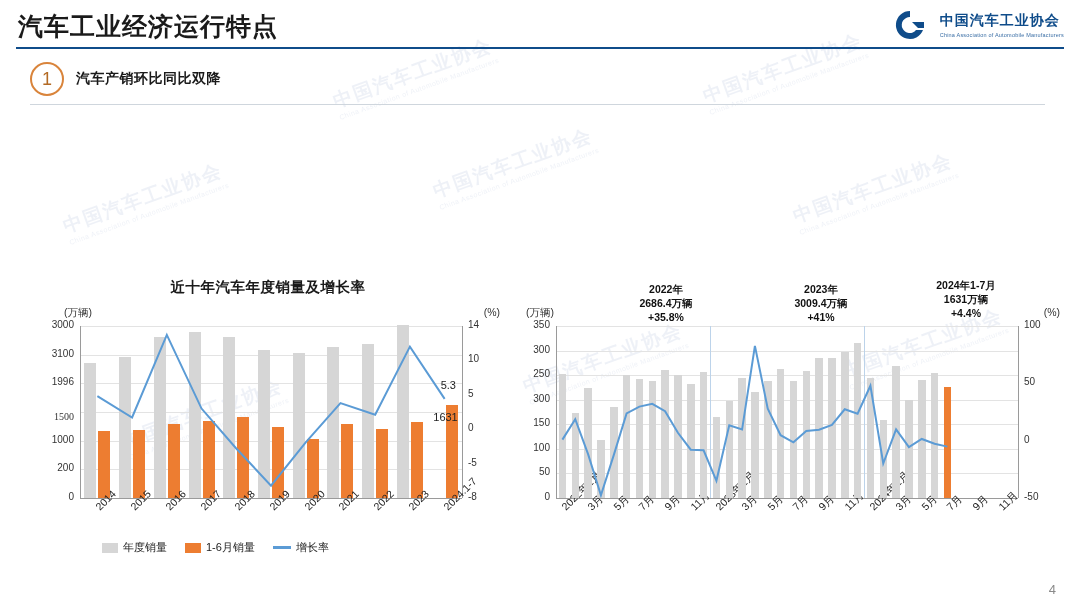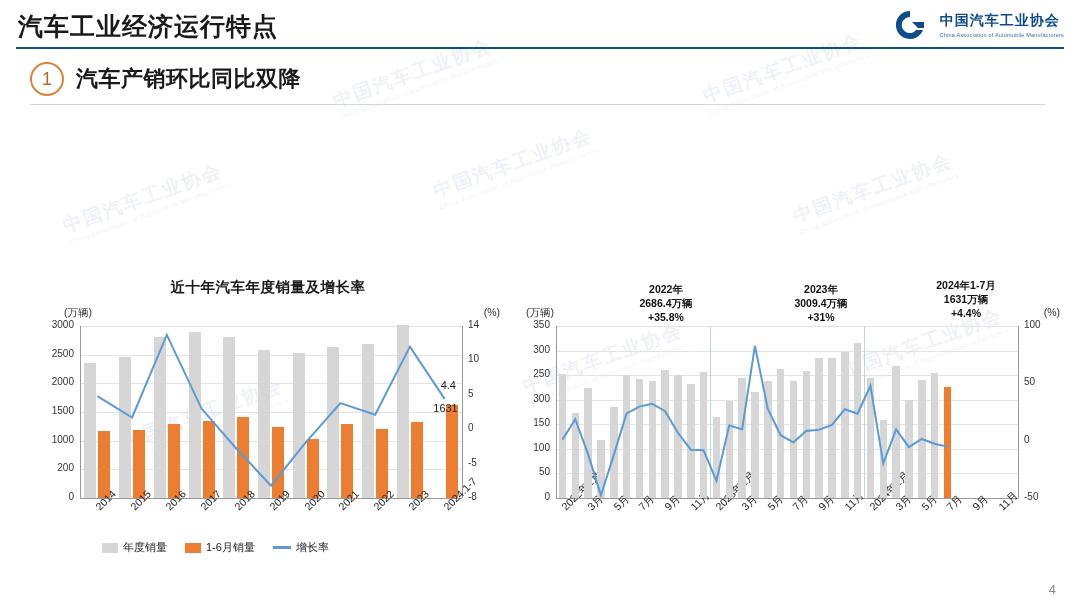--- a/index.html
+++ b/index.html
@@ -40,21 +40,21 @@
   
   .sec {
     position: absolute; left: 30px; top: 62px; display: flex; align-items: center; gap: 12px;
   }
   .sec-num {
     width: 34px; height: 34px; border-radius: 50%;
     border: 2px solid #d9843b; color: #b36a24;
     font-size: 18px; display: flex; align-items: center; justify-content: center;
   }
   .sec-title {
-    font-size: 22px; font-weight: bold; color: #1a1a1a; letter-spacing: .5px;
+    font-size: 14px; font-weight: bold; color: #1a1a1a; letter-spacing: .5px;
   }
   .sec-rule {
     position: absolute; left: 30px; top: 104px; width: 1015px; height: 1px; background: #cfd6dd;
   }
 
   
   .bullets { position: absolute; left: 40px; top: 116px; width: 1010px; }
   .bullet { display: flex; gap: 10px; margin-bottom: 14px; }
   .bullet-mark {
     width: 10px; height: 10px; background: #1f3864; margin-top: 9px; flex: 0 0 10px;
@@ -151,25 +151,25 @@
     <div class="axis-unit-l" style="left:36px; top:28px;">(万辆)</div>
     <div class="axis-unit-r" style="right:8px; top:28px;">(%)</div>
     <div class="plot" id="plot-left" style="left:52px; top:48px; width:382px; height:172px;">
         <div class="gridline" style="top:172px;width:382px;"></div>
         <div class="ytick" style="left:-40px; top:165px; width:34px;">0</div>
         <div class="gridline" style="top:143.33333333333334px;width:382px;"></div>
         <div class="ytick" style="left:-40px; top:136.33333333333334px; width:34px;">200</div>
         <div class="gridline" style="top:114.66666666666667px;width:382px;"></div>
         <div class="ytick" style="left:-40px; top:107.66666666666667px; width:34px;">1000</div>
         <div class="gridline" style="top:86px;width:382px;"></div>
-        <div class="ytick" style="left:-40px; top:79px; width:34px;">1500</div>
+        <div class="ytick" style="left:-40px; top:85px; width:34px;font-family:Liberation Serif, serif;">1500</div>
         <div class="gridline" style="top:57.33333333333334px;width:382px;"></div>
-        <div class="ytick" style="left:-40px; top:50.33333333333334px; width:34px;">2000</div>
+        <div class="ytick" style="left:-40px; top:50.33333333333334px; width:34px;">1996</div>
         <div class="gridline" style="top:28.666666666666657px;width:382px;"></div>
-        <div class="ytick" style="left:-40px; top:21.666666666666657px; width:34px;">2500</div>
+        <div class="ytick" style="left:-40px; top:21.666666666666657px; width:34px;">3100</div>
         <div class="gridline" style="top:0px;width:382px;"></div>
         <div class="ytick" style="left:-40px; top:-7px; width:34px;">3000</div>
         <div class="ytick-r" style="left:388px; top:165px; width:30px;">-8</div>
         <div class="ytick-r" style="left:388px; top:130.6px; width:30px;">-5</div>
         <div class="ytick-r" style="left:388px; top:96.2px; width:30px;">0</div>
         <div class="ytick-r" style="left:388px; top:61.8px; width:30px;">5</div>
         <div class="ytick-r" style="left:388px; top:27.400000000000006px; width:30px;">10</div>
         <div class="ytick-r" style="left:388px; top:-7px; width:30px;">14</div>
         <div class="axis-line" style="left:0;top:0;width:1px;height:172px;"></div>
         <div class="axis-line" style="left:382px;top:0;width:1px;height:172px;"></div>
@@ -202,22 +202,22 @@
         <div class="bar bar-orange" style="left:296.1818181818182px;height:69.08666666666667px;width:12px;"></div>
         <div class="xlab" style="left:291.1818181818182px; top:178px; transform:rotate(-45deg); transform-origin:left top;">2022</div>
         <div class="bar bar-gray" style="left:316.9090909090909px;height:172.516px;width:12px;"></div>
         <div class="bar bar-orange" style="left:330.9090909090909px;height:75.90933333333334px;width:12px;"></div>
         <div class="xlab" style="left:325.9090909090909px; top:178px; transform:rotate(-45deg); transform-origin:left top;">2023</div>
         <div class="bar bar-orange" style="left:365.6363636363636px;height:93.51066666666667px;width:12px;"></div>
         <div class="xlab" style="left:360.6363636363636px; top:178px; transform:rotate(-45deg); transform-origin:left top;">2024.1-7</div>
         <svg width="382" height="172" style="position:absolute;left:0;top:0;">
           <polyline points="17.363636363636363,70.17599999999999 52.09090909090909,91.504 86.81818181818181,8.944000000000017 121.54545454545455,82.56 156.27272727272728,122.464 191,159.61599999999999 225.72727272727272,116.27199999999999 260.45454545454544,77.056 295.1818181818182,88.75200000000001 329.9090909090909,20.639999999999986 364.6363636363636,72.92799999999998" fill="none" stroke="#5b9bd5" stroke-width="2"></polyline>
         </svg>
-        <div class="dlabel" style="left:360.6363636363636px; top:52.92799999999998px;">4.4</div>
-        <div class="dlabel" style="left:353.27272727272725px; top:76px;">1631</div>
+        <div class="dlabel" style="left:360.6363636363636px; top:52.92799999999998px;">5.3</div>
+        <div class="dlabel" style="left:353.27272727272725px; top:85px;">1631</div>
       </div>
     <div class="legend" id="legend-left" style="left:74px; top:262px;">
         <div class="lg-item">
           <span class="sw" style="background:#d6d6d6;"></span>
           <span>年度销量</span>
         </div>
         <div class="lg-item">
           <span class="sw" style="background:#ed7d31;"></span>
           <span>1-6月销量</span>
         </div>
@@ -307,21 +307,21 @@
         <div style="position:absolute;left:154px;top:0;width:1px;height:172px;background:#bcd3ea;"></div>
         <div style="position:absolute;left:308px;top:0;width:1px;height:172px;background:#bcd3ea;"></div>
         <svg width="462" height="172" style="position:absolute;left:0;top:0;">
           <polyline points="6.416666666666667,113.63466666666667 19.25,93.224 32.083333333333336,128.08266666666668 44.91666666666667,169.248 57.75,129.11466666666666 70.58333333333334,87.376 83.41666666666667,80.61066666666667 96.25,77.85866666666666 109.08333333333334,85.19733333333333 121.91666666666667,106.75466666666668 134.75,123.72533333333334 147.58333333333334,124.29866666666666 160.41666666666669,154.8 173.25,99.18666666666667 186.08333333333334,103.544 198.91666666666669,19.837333333333333 211.75,82.67466666666665 224.58333333333334,109.16266666666667 237.41666666666669,116.27199999999999 250.25,105.03466666666667 263.08333333333337,103.77333333333333 275.9166666666667,98.84266666666666 288.75,83.24799999999999 301.58333333333337,87.72 314.4166666666667,59.74133333333333 327.25,137.48533333333333 340.08333333333337,103.31466666666667 352.9166666666667,121.20266666666666 365.75,112.94666666666666 378.58333333333337,117.76266666666668 391.4166666666667,120.62933333333334" fill="none" stroke="#5b9bd5" stroke-width="2"></polyline>
         </svg>
         <div class="annot" style="left:60px; top:-44px; width:100px; white-space:pre-line;">2022年
 2686.4万辆
 +35.8%</div>
         <div class="annot" style="left:215px; top:-44px; width:100px; white-space:pre-line;">2023年
 3009.4万辆
-+31%</div>
++41%</div>
         <div class="annot" style="left:360px; top:-48px; width:100px; white-space:pre-line;">2024年1-7月
 1631万辆
 +4.4%</div>
       </div>
   </div>
 
   <div class="pagenum">4</div>
 </div>
 
 </body></html>

